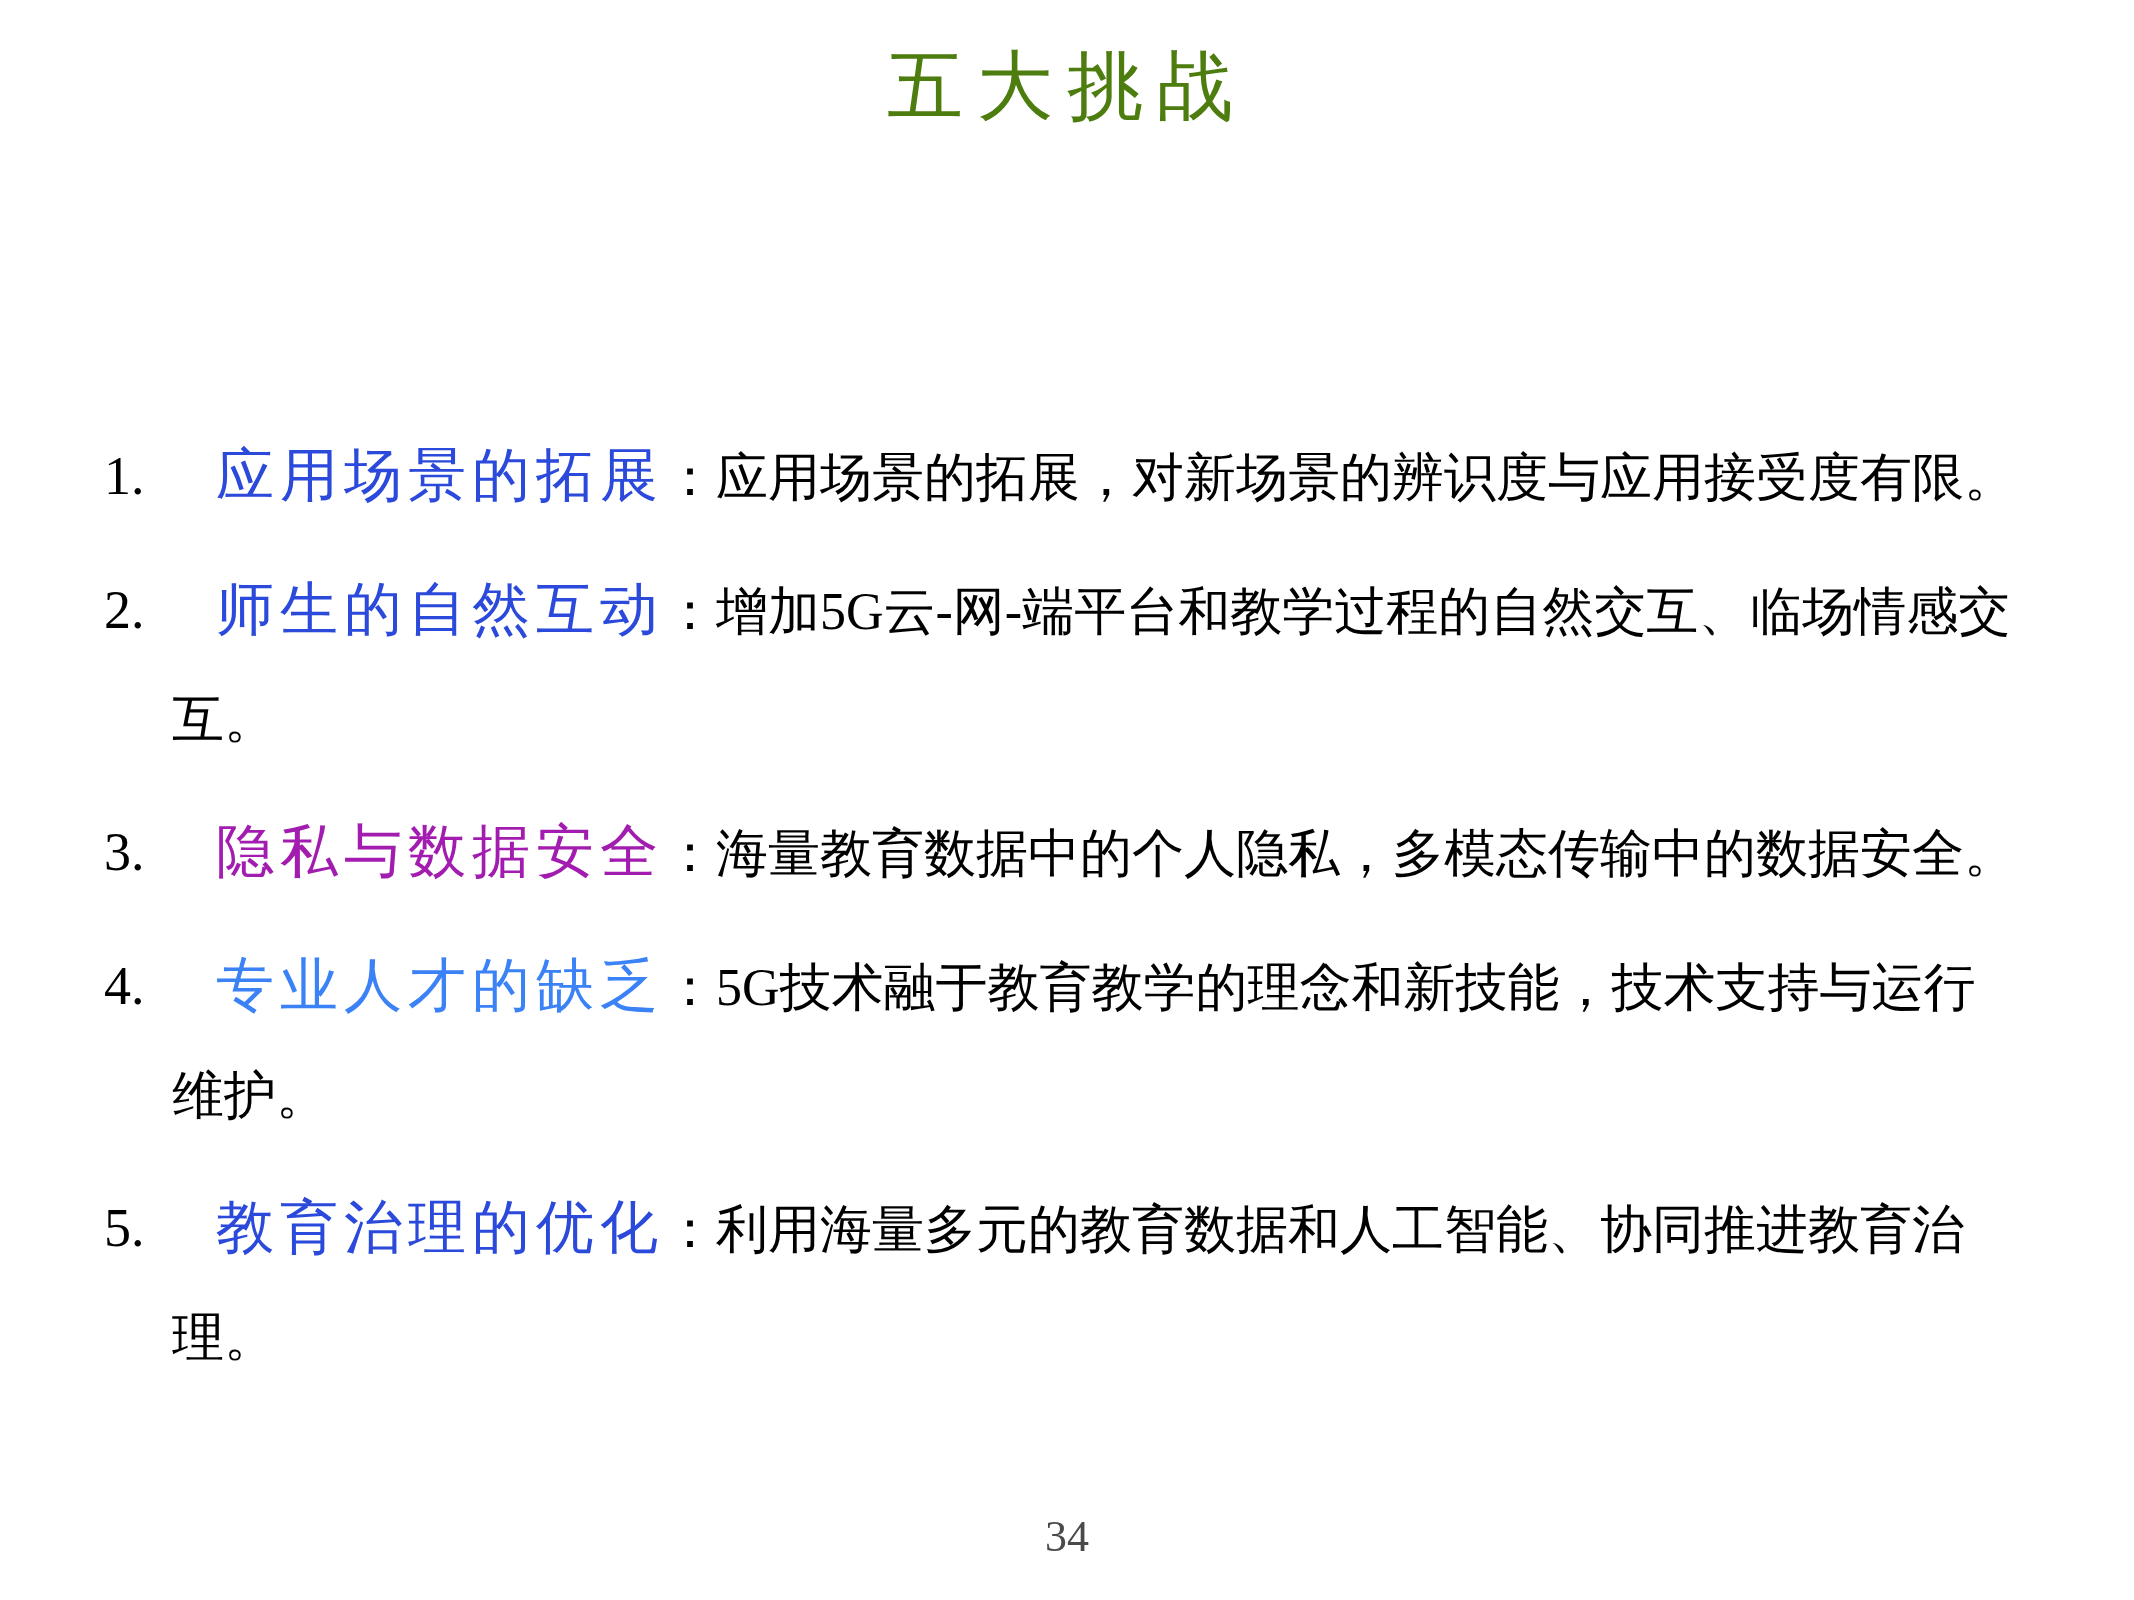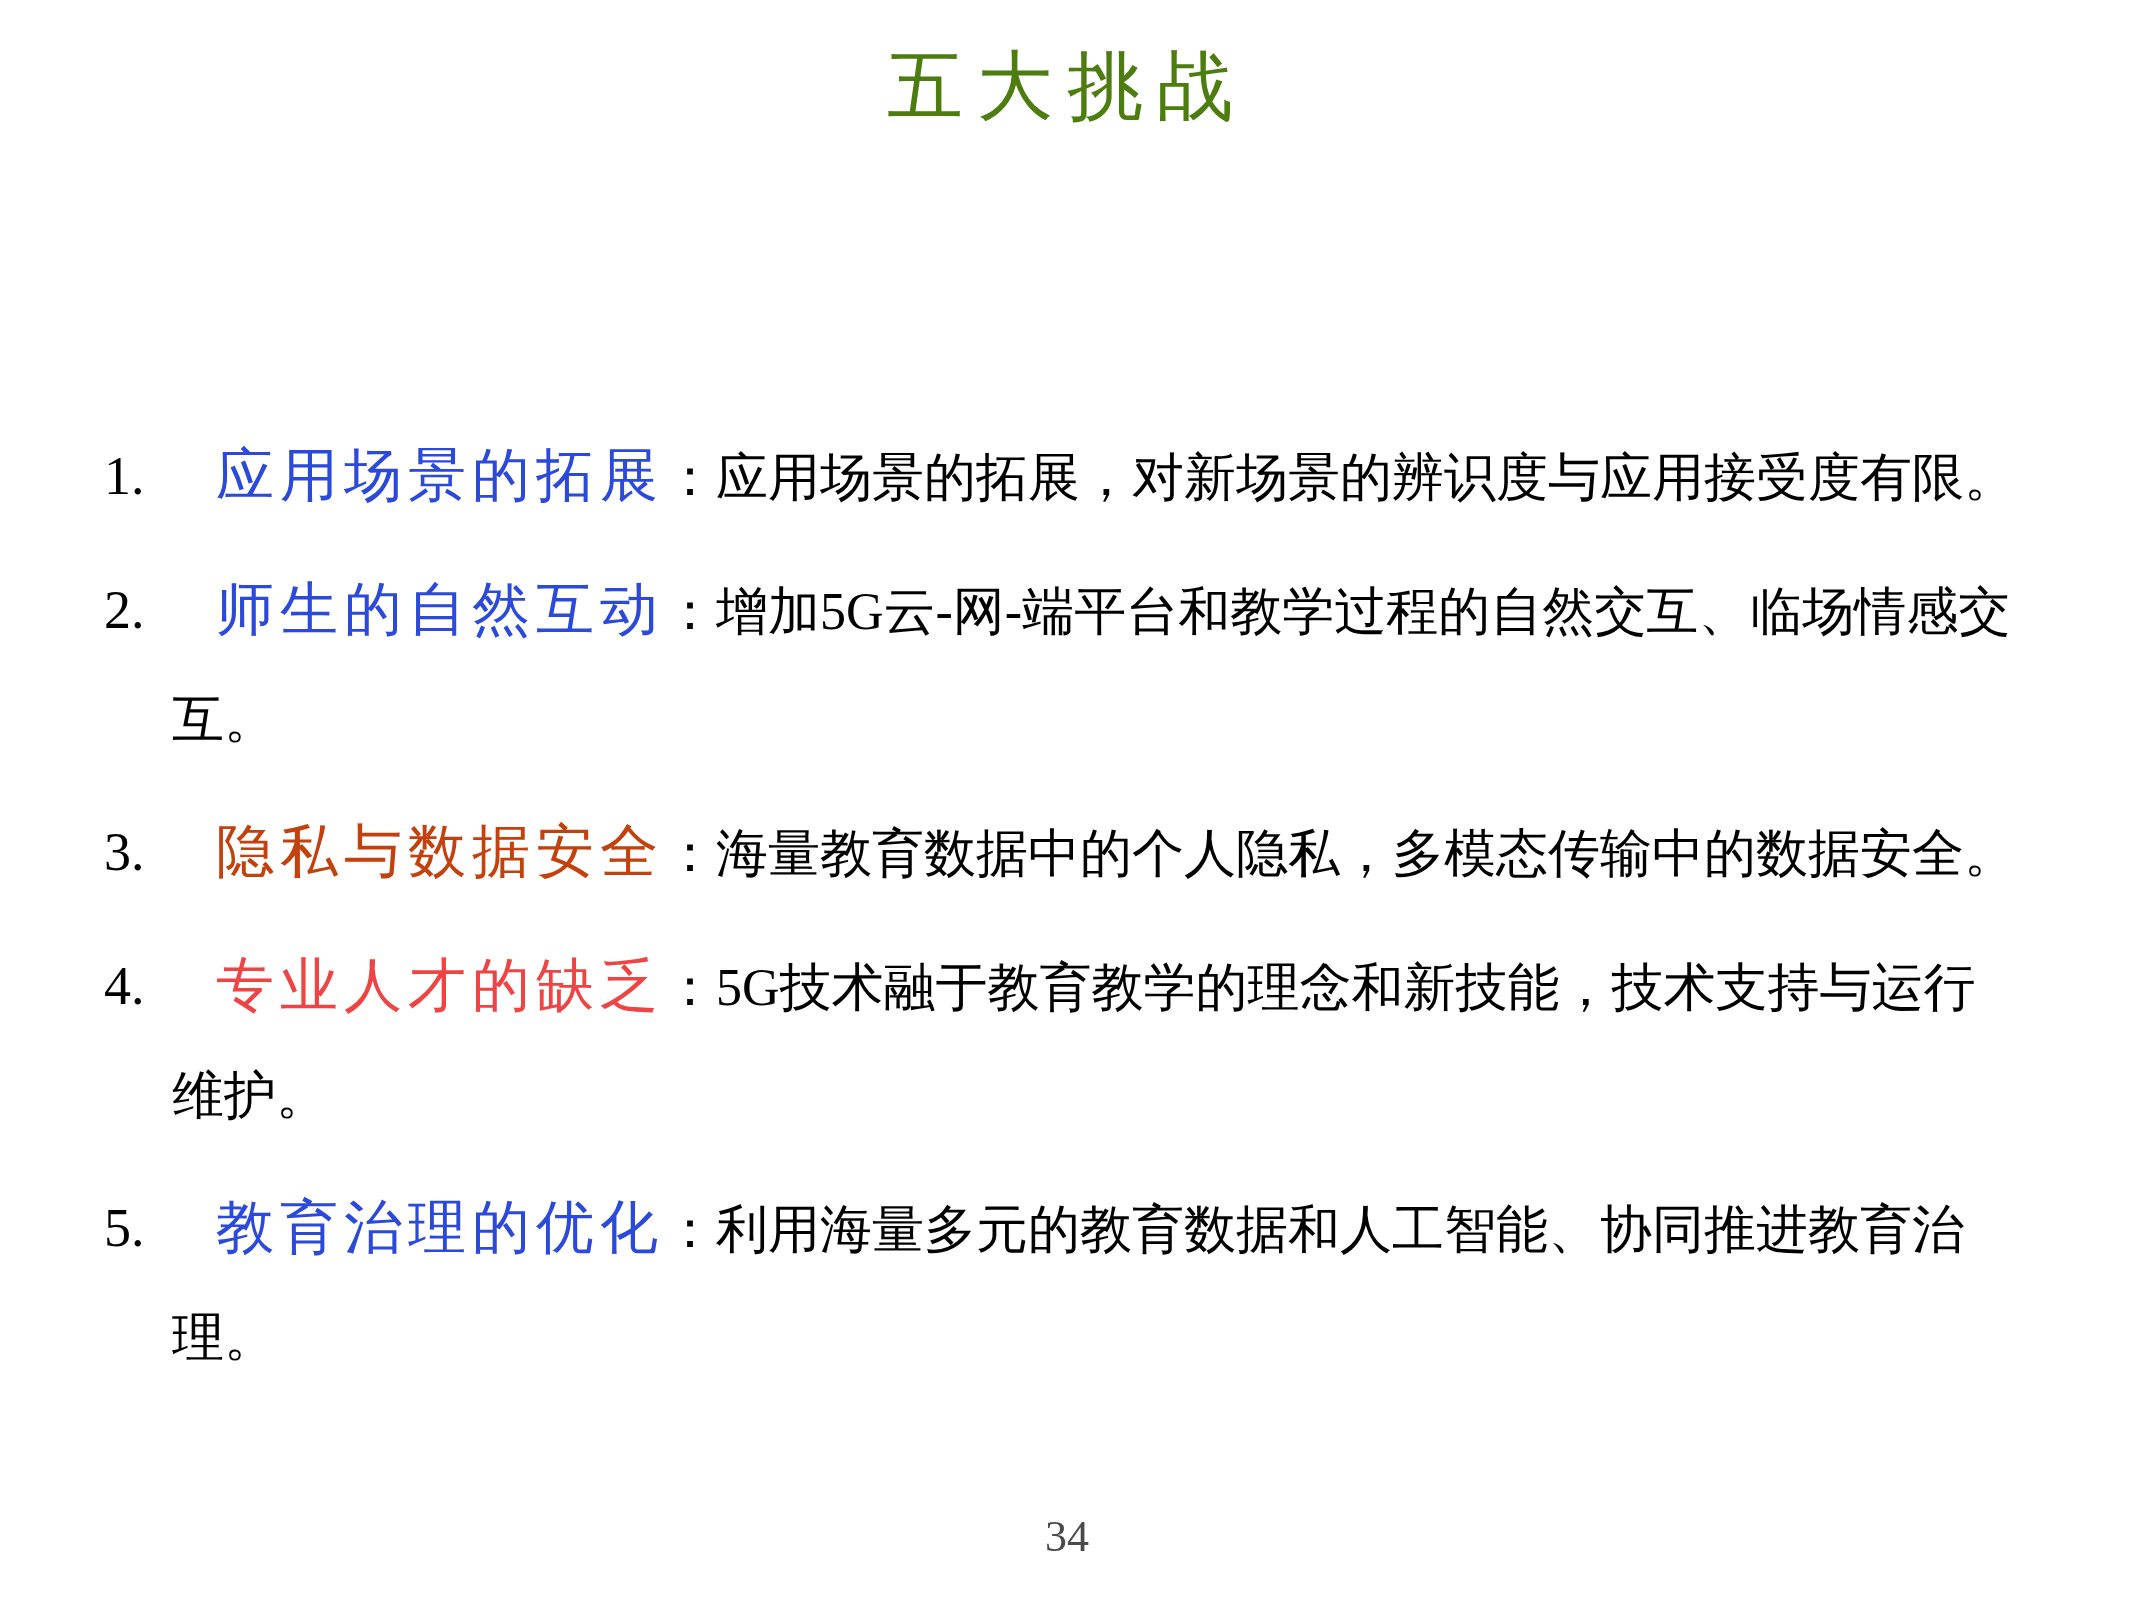--- a/index.html
+++ b/index.html
@@ -91,25 +91,25 @@
 
       <div class="item">
         <span class="num">1.</span><span class="hand" style="color: rgb(43, 73, 218);">应用场景的拓展</span><span class="sep">：</span><span class="desc">应用场景的拓展，对新场景的辨识度与应用接受度有限。</span>
       </div>
 
       <div class="item">
         <span class="num">2.</span><span class="hand" style="color: rgb(43, 73, 218);">师生的自然互动</span><span class="sep">：</span><span class="desc">增加5G云-网-端平台和教学过程的自然交互、临场情感交互。</span>
       </div>
 
       <div class="item">
-        <span class="num">3.</span><span class="hand" style="color: #c2410c; text-align: right;">隐私与数据安全</span><span class="sep">：</span><span class="desc">海量教育数据中的个人隐私，多模态传输中的数据安全。</span>
+        <span class="num">3.</span><span class="hand" style="color: #a21caf; text-align: right;">隐私与数据安全</span><span class="sep">：</span><span class="desc">海量教育数据中的个人隐私，多模态传输中的数据安全。</span>
       </div>
 
       <div class="item">
-        <span class="num">4.</span><span class="hand" style="color: #ef4444; text-align: center;">专业人才的缺乏</span><span class="sep">：</span><span class="desc">5G技术融于教育教学的理念和新技能，技术支持与运行维护。</span>
+        <span class="num">4.</span><span class="hand" style="color: #3b82f6; text-align: center;">专业人才的缺乏</span><span class="sep">：</span><span class="desc">5G技术融于教育教学的理念和新技能，技术支持与运行维护。</span>
       </div>
 
       <div class="item">
         <span class="num">5.</span><span class="hand" style="color: rgb(43, 73, 218);">教育治理的优化</span><span class="sep">：</span><span class="desc">利用海量多元的教育数据和人工智能、协同推进教育治理。</span>
       </div>
     </div>
 
   <div class="page-number">34</div>
 
 </div>

